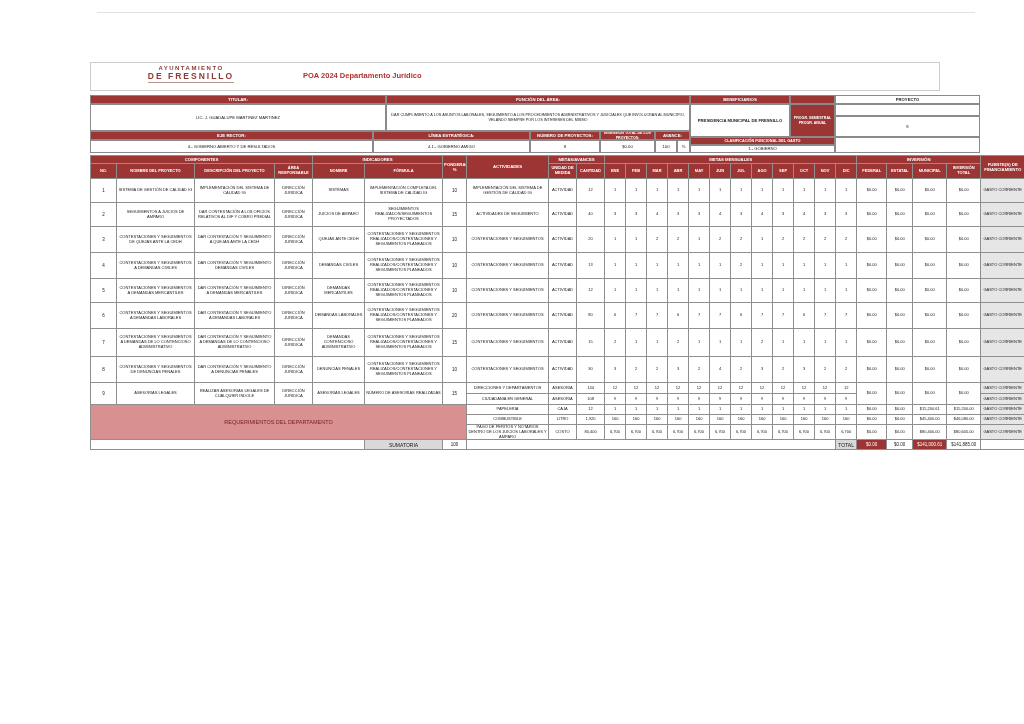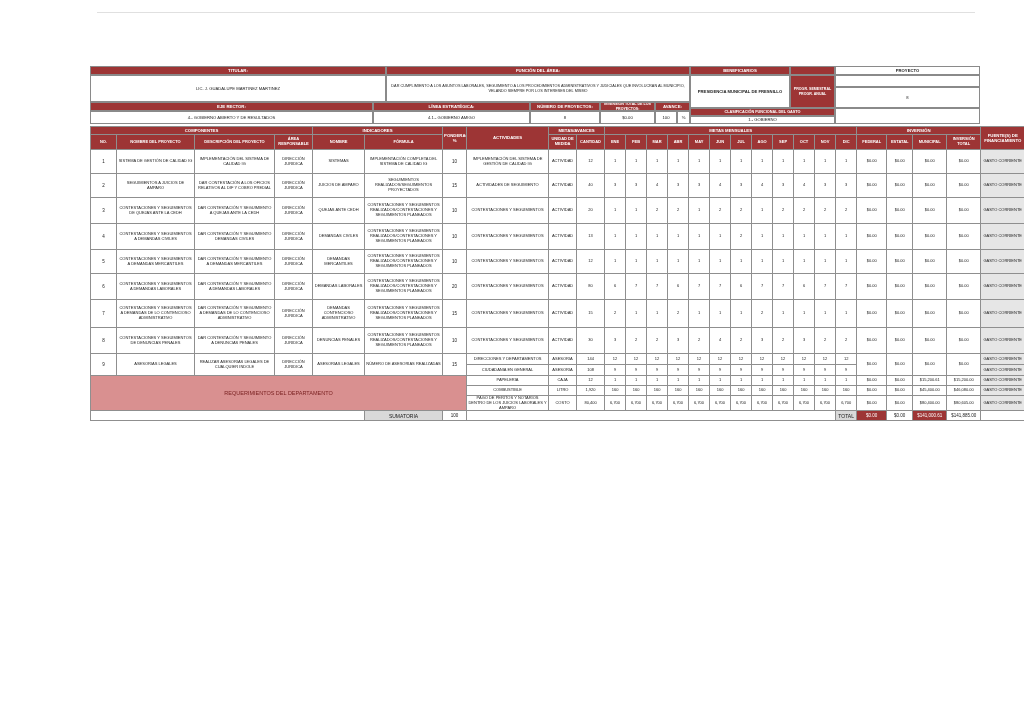--- a/index.html
+++ b/index.html
@@ -36,20 +36,28 @@
   td.maroon-cell{background:#9d3535;color:#fff;font-weight:bold;font-size:4.5px;}
   td.big{font-size:4.5px;}
 </style>
 </head>
 <body>
 
 <div class="toprule"></div>
 
 <div class="sheet">
 
+  <div class="masthead">
+    <div class="logo">
+      <div class="l1">AYUNTAMIENTO</div>
+      <div class="l2">DE FRESNILLO</div>
+      <div class="rule"></div>
+    </div>
+    <div class="doc-title">POA 2024 Departamento Jurídico</div>
+  </div>
 
   <div class="metabox">
     <div class="mcell mband" style="left:0;top:0;width:296px;height:9px;">TITULAR:</div>
     <div class="mcell mband" style="left:296px;top:0;width:304px;height:9px;">FUNCIÓN DEL ÁREA:</div>
     <div class="mcell mband" style="left:600px;top:0;width:100px;height:9px;">BENEFICIARIOS</div>
     <div class="mcell mband" style="left:700px;top:0;width:45px;height:9px;"></div>
     <div class="mcell" style="left:745px;top:0;width:145px;height:9px;font-weight:bold;">PROYECTO</div>
 
     <div class="mcell" style="left:0;top:9px;width:296px;height:27px;">LIC. J. GUADALUPE MARTÍNEZ MARTÍNEZ</div>
     <div class="mcell" style="left:296px;top:9px;width:304px;height:27px;font-size:3.8px;">DAR CUMPLIMIENTO A LOS ASUNTOS LABORALES, SEGUIMIENTO A LOS PROCEDIMIENTOS ADMINISTRATIVOS Y JUDICIALES QUE INVOLUCRAN AL MUNICIPIO, VELANDO SIEMPRE POR LOS INTERESES DEL MISMO</div>

